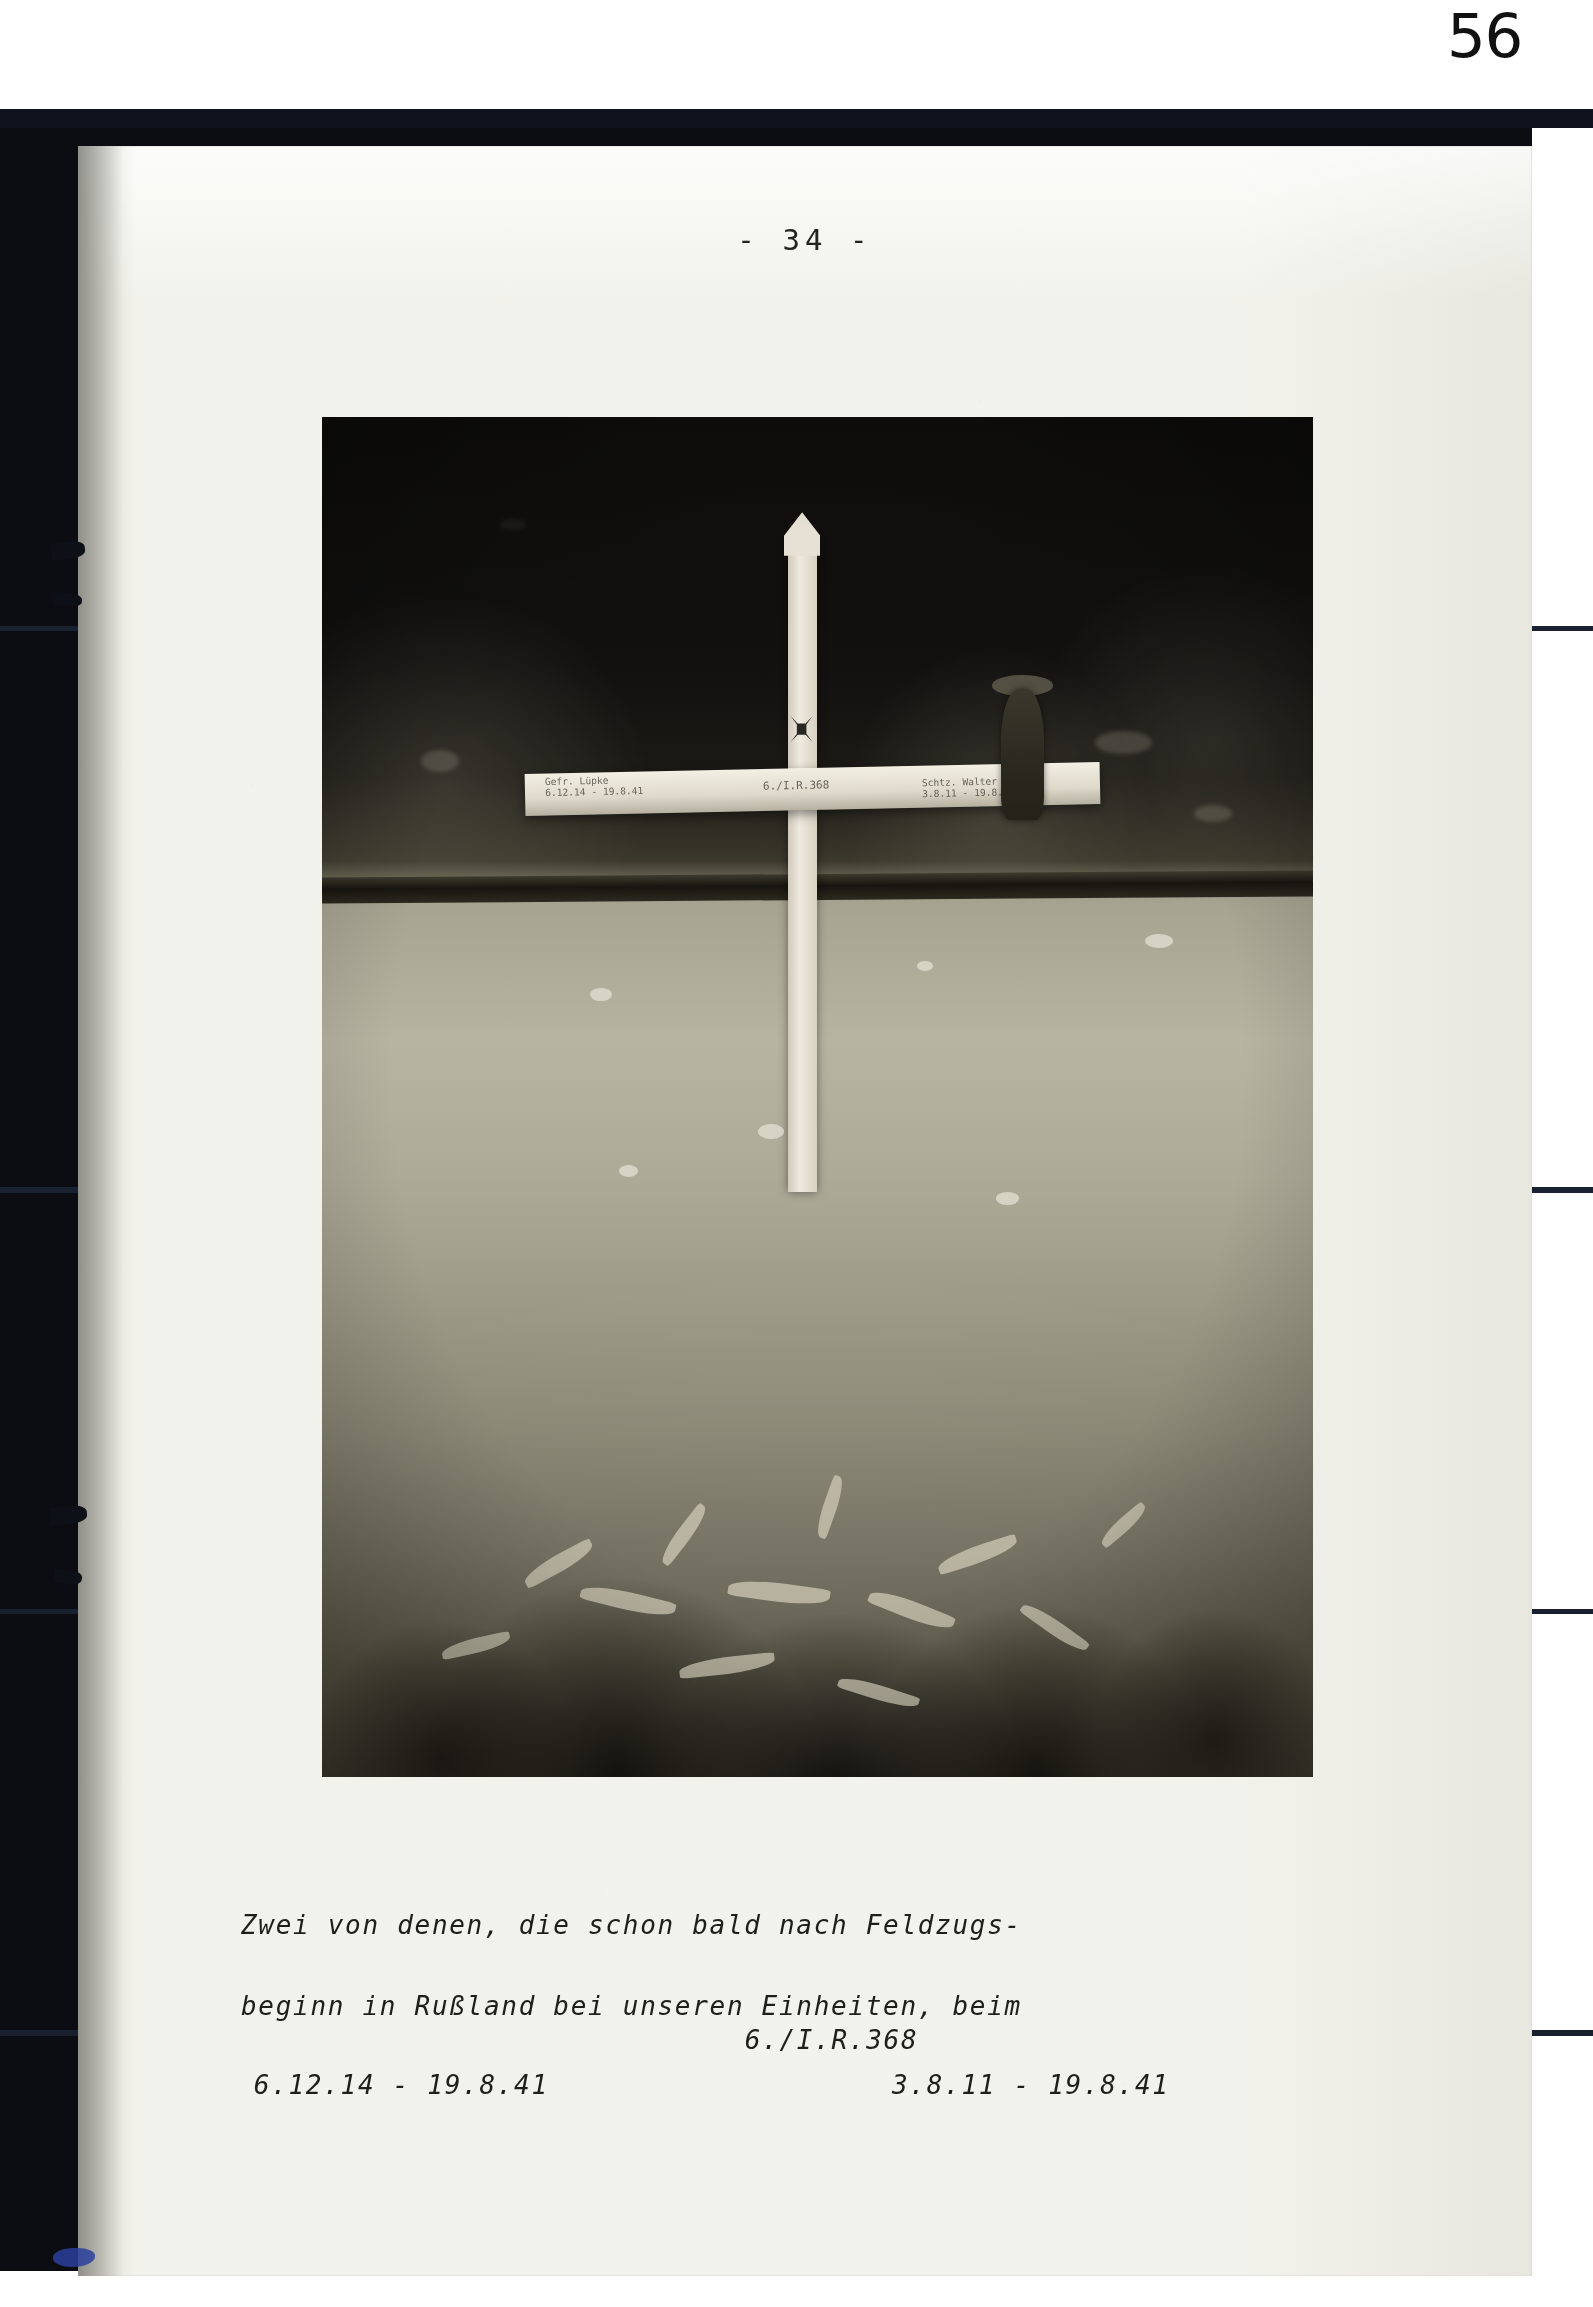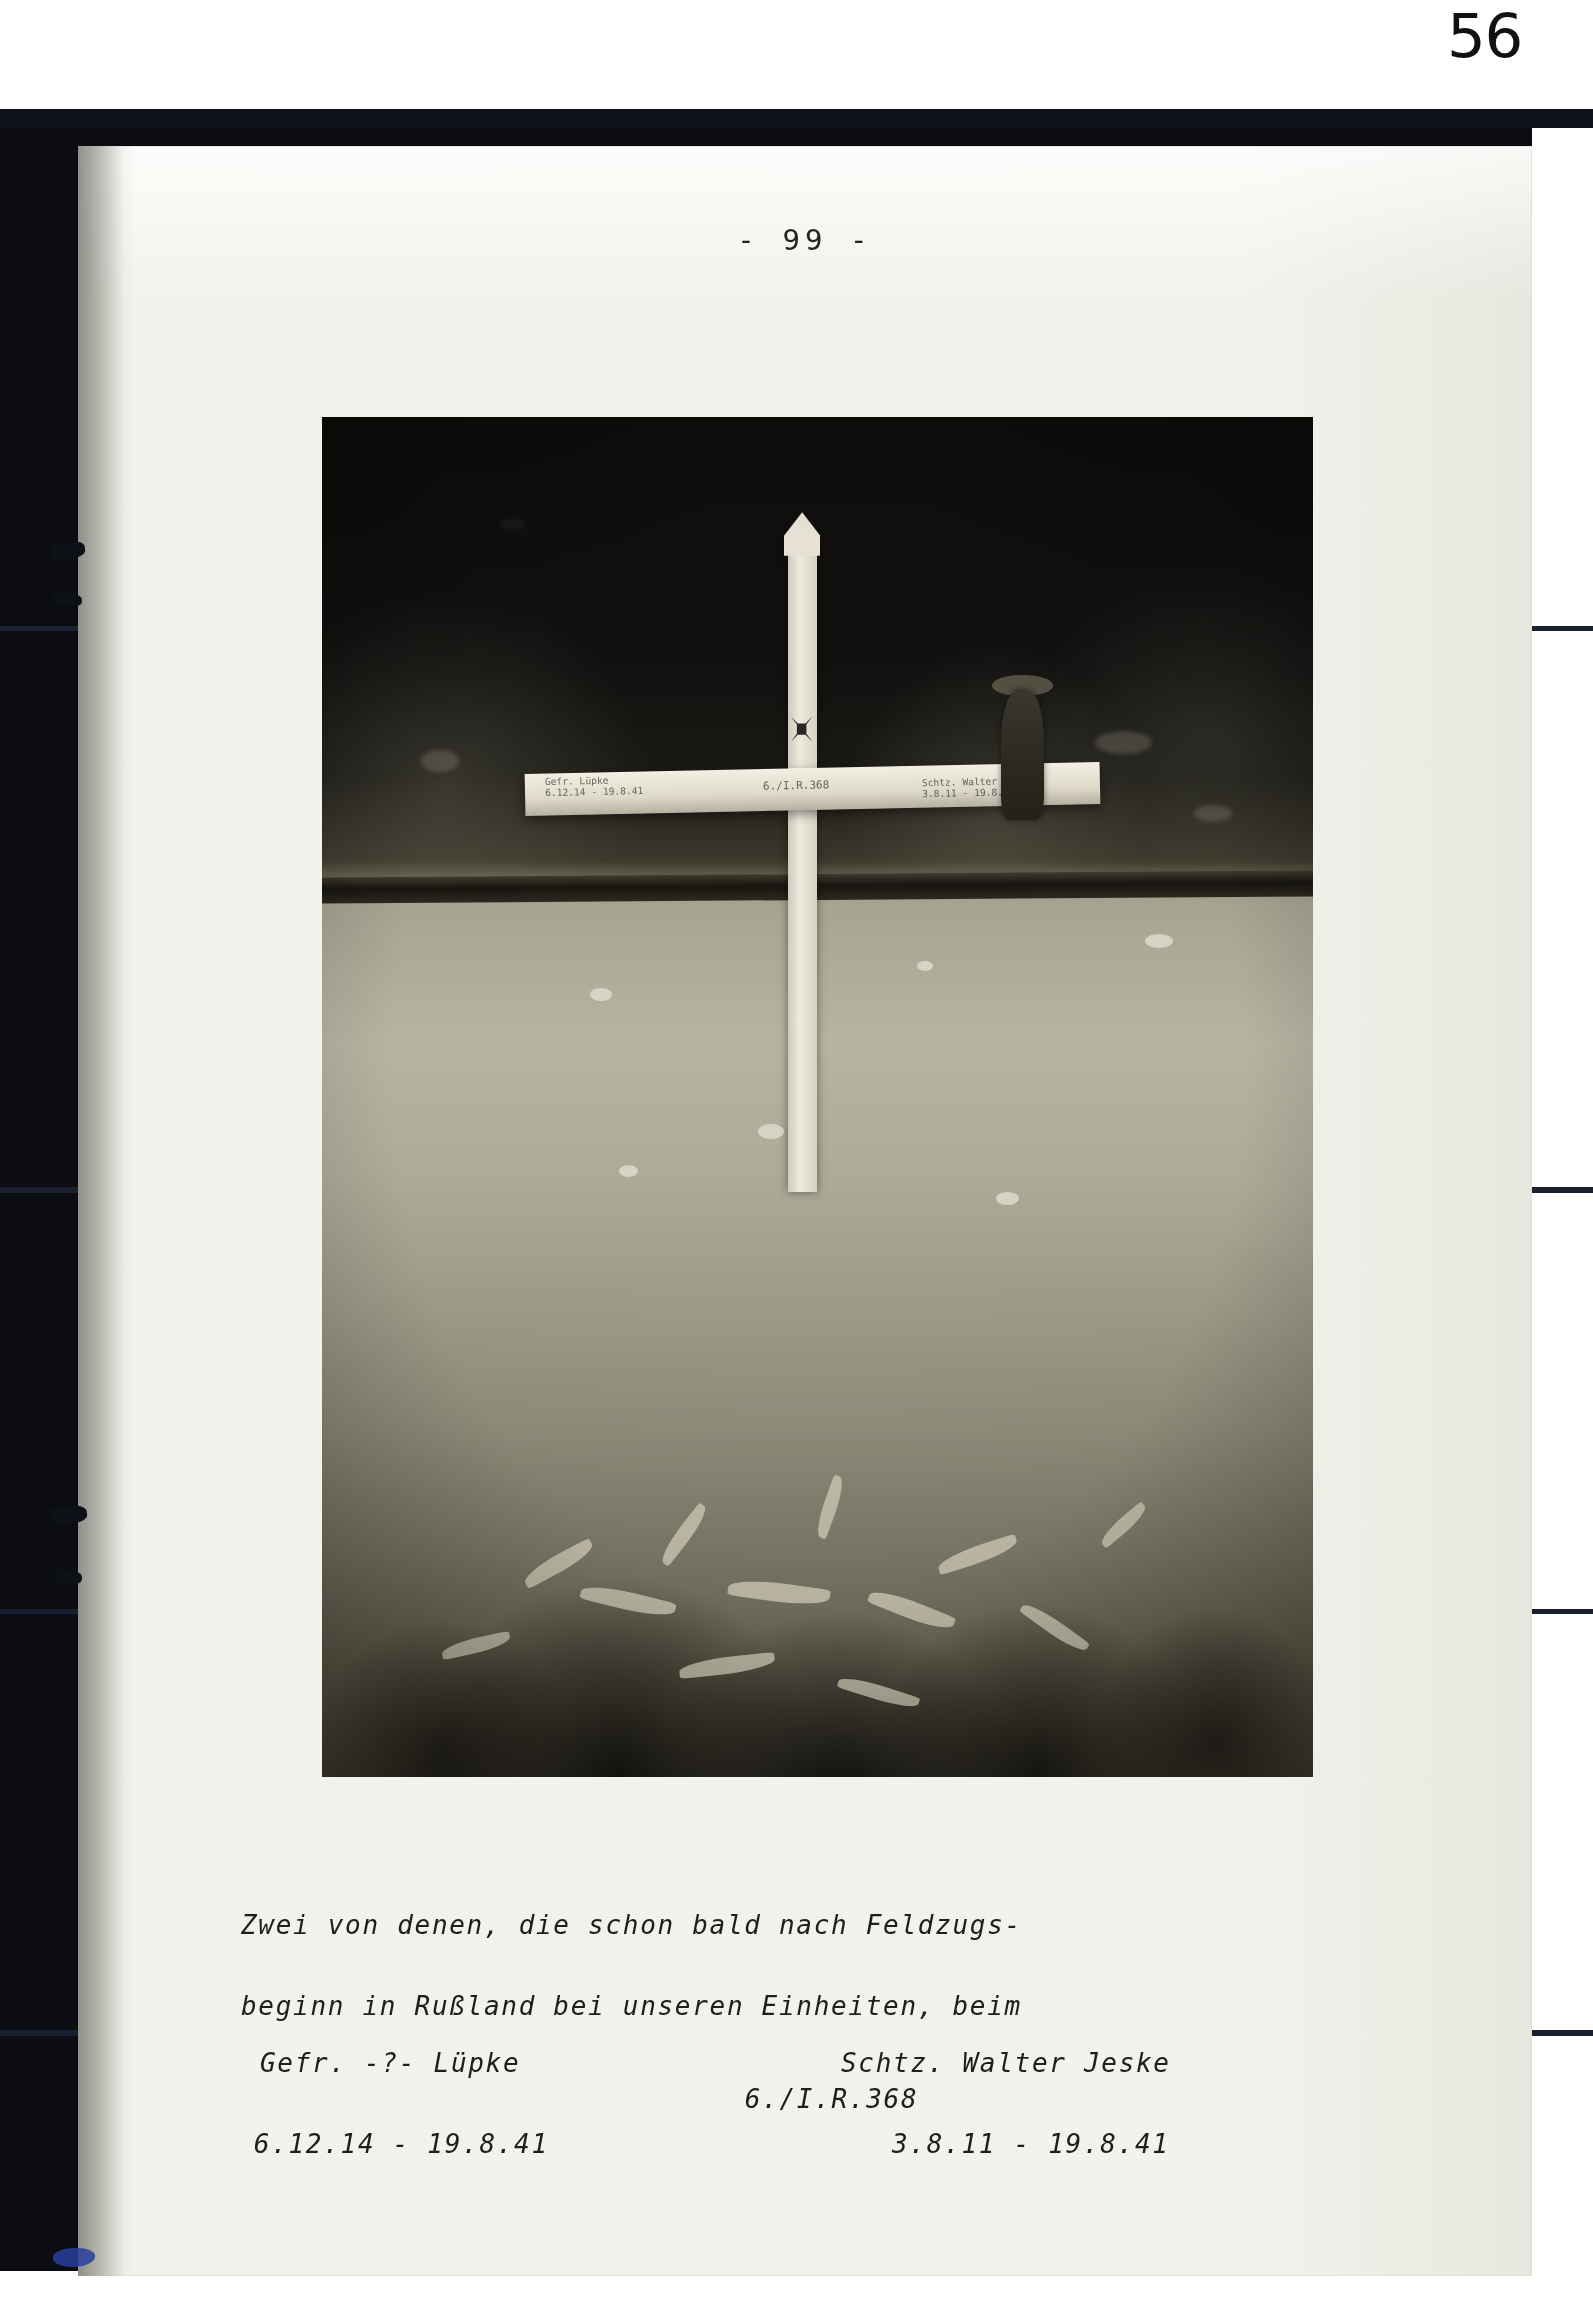--- a/index.html
+++ b/index.html
@@ -392,21 +392,21 @@
 
 <div class="sheet">
   <div class="grain"></div>
   <div class="bind-shadow"></div>
   <div class="edge-nick n1"></div>
   <div class="edge-nick n2"></div>
   <div class="edge-nick n3"></div>
   <div class="edge-nick n4"></div>
   <div class="ink-blot"></div>
 
-  <div class="page-head">-  99  -</div>
+  <div class="page-head">-  34  -</div>
 
   <div class="photo-wrap">
     <div class="photo"></div>
     <div class="photo-forest">
       <div class="forest-speck" style="left:10%; top:72%; width:38px; height:22px;"></div>
       <div class="forest-speck" style="left:30%; top:80%; width:51px; height:18px;"></div>
       <div class="forest-speck" style="left:56%; top:76%; width:45px; height:19px;"></div>
       <div class="forest-speck" style="left:78%; top:68%; width:57px; height:23px;"></div>
       <div class="forest-speck" style="left:88%; top:84%; width:38px; height:16.6px;"></div>
       <div class="forest-speck" style="left:18%; top:22%; width:25.5px; height:11.5px; opacity:.35;"></div>
@@ -450,24 +450,20 @@
       <div class="leaf" style="left:52%; top:80%; width:83px; height:15.3px; transform:rotate(18deg);"></div>
     </div>
 
     <div class="photo-vignette"></div>
   </div>
 
   <div class="caption">
     <div class="cap-line">Zwei von denen, die schon bald nach Feldzugs-</div>
     <div class="cap-line">beginn in Rußland bei unseren Einheiten, beim</div>
 
-    <div class="names-row">
-      <div class="name-left">Gefr. -?- Lüpke</div>
-      <div class="name-right">Schtz. Walter Jeske</div>
-    </div>
 
     <div class="unit-row">6./I.R.368</div>
 
     <div class="dates-row">
       <div class="date-left">6.12.14 - 19.8.41</div>
       <div class="date-right">3.8.11 - 19.8.41</div>
     </div>
   </div>
 </div>
 

